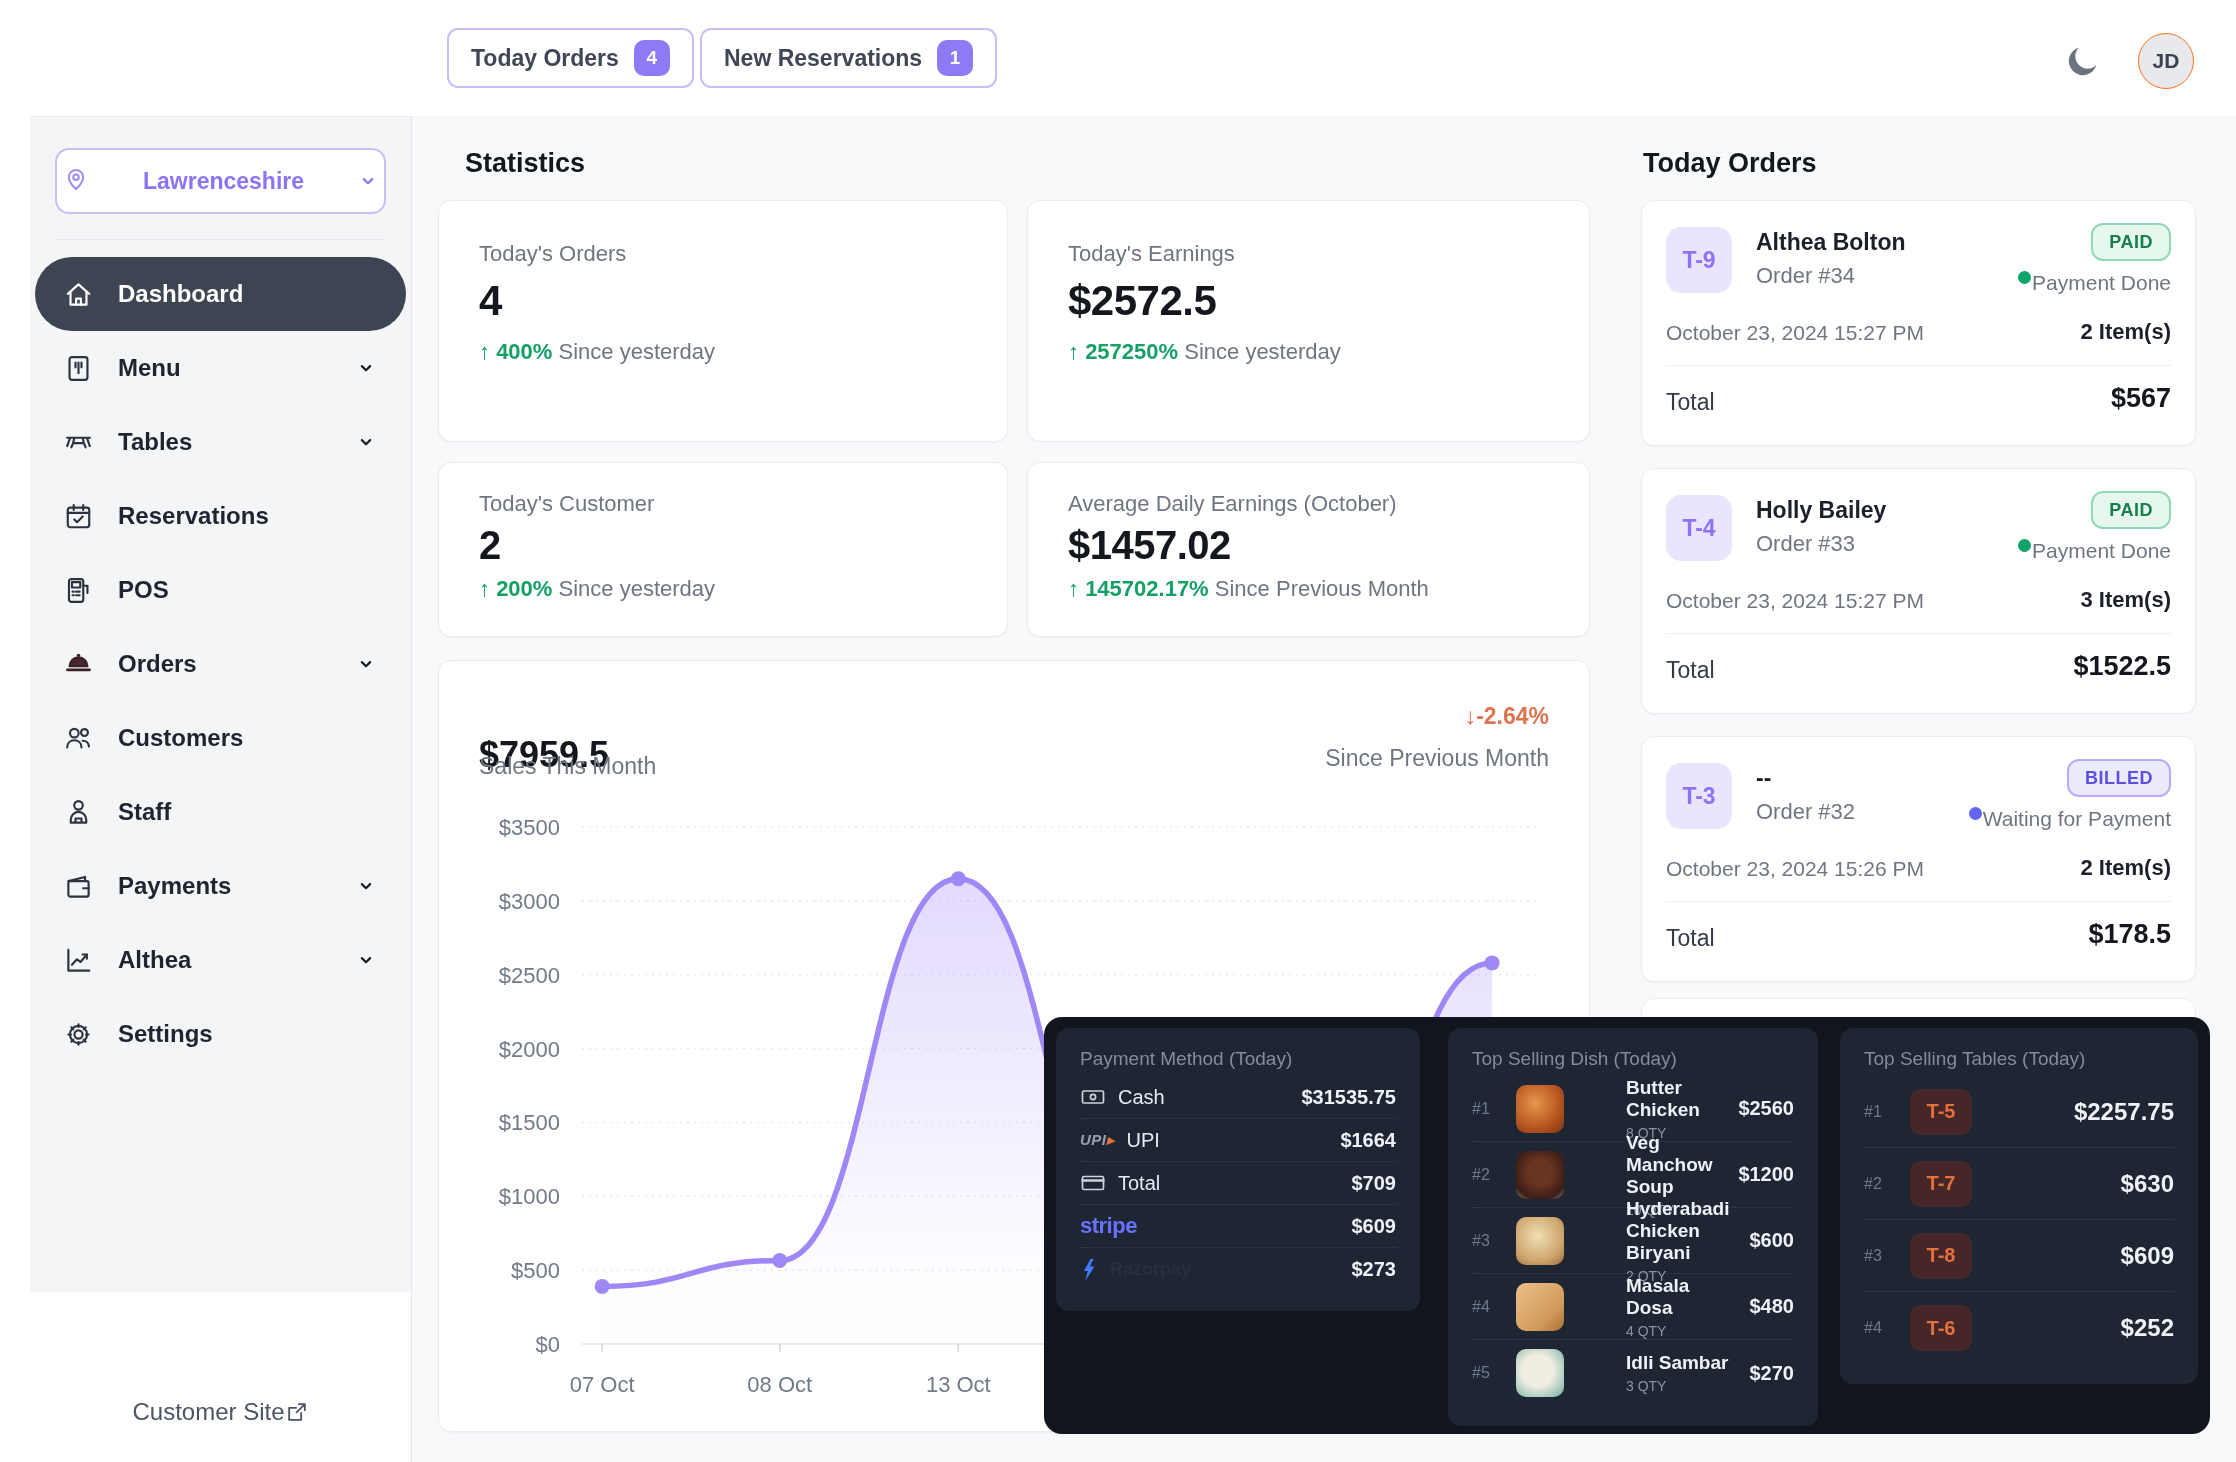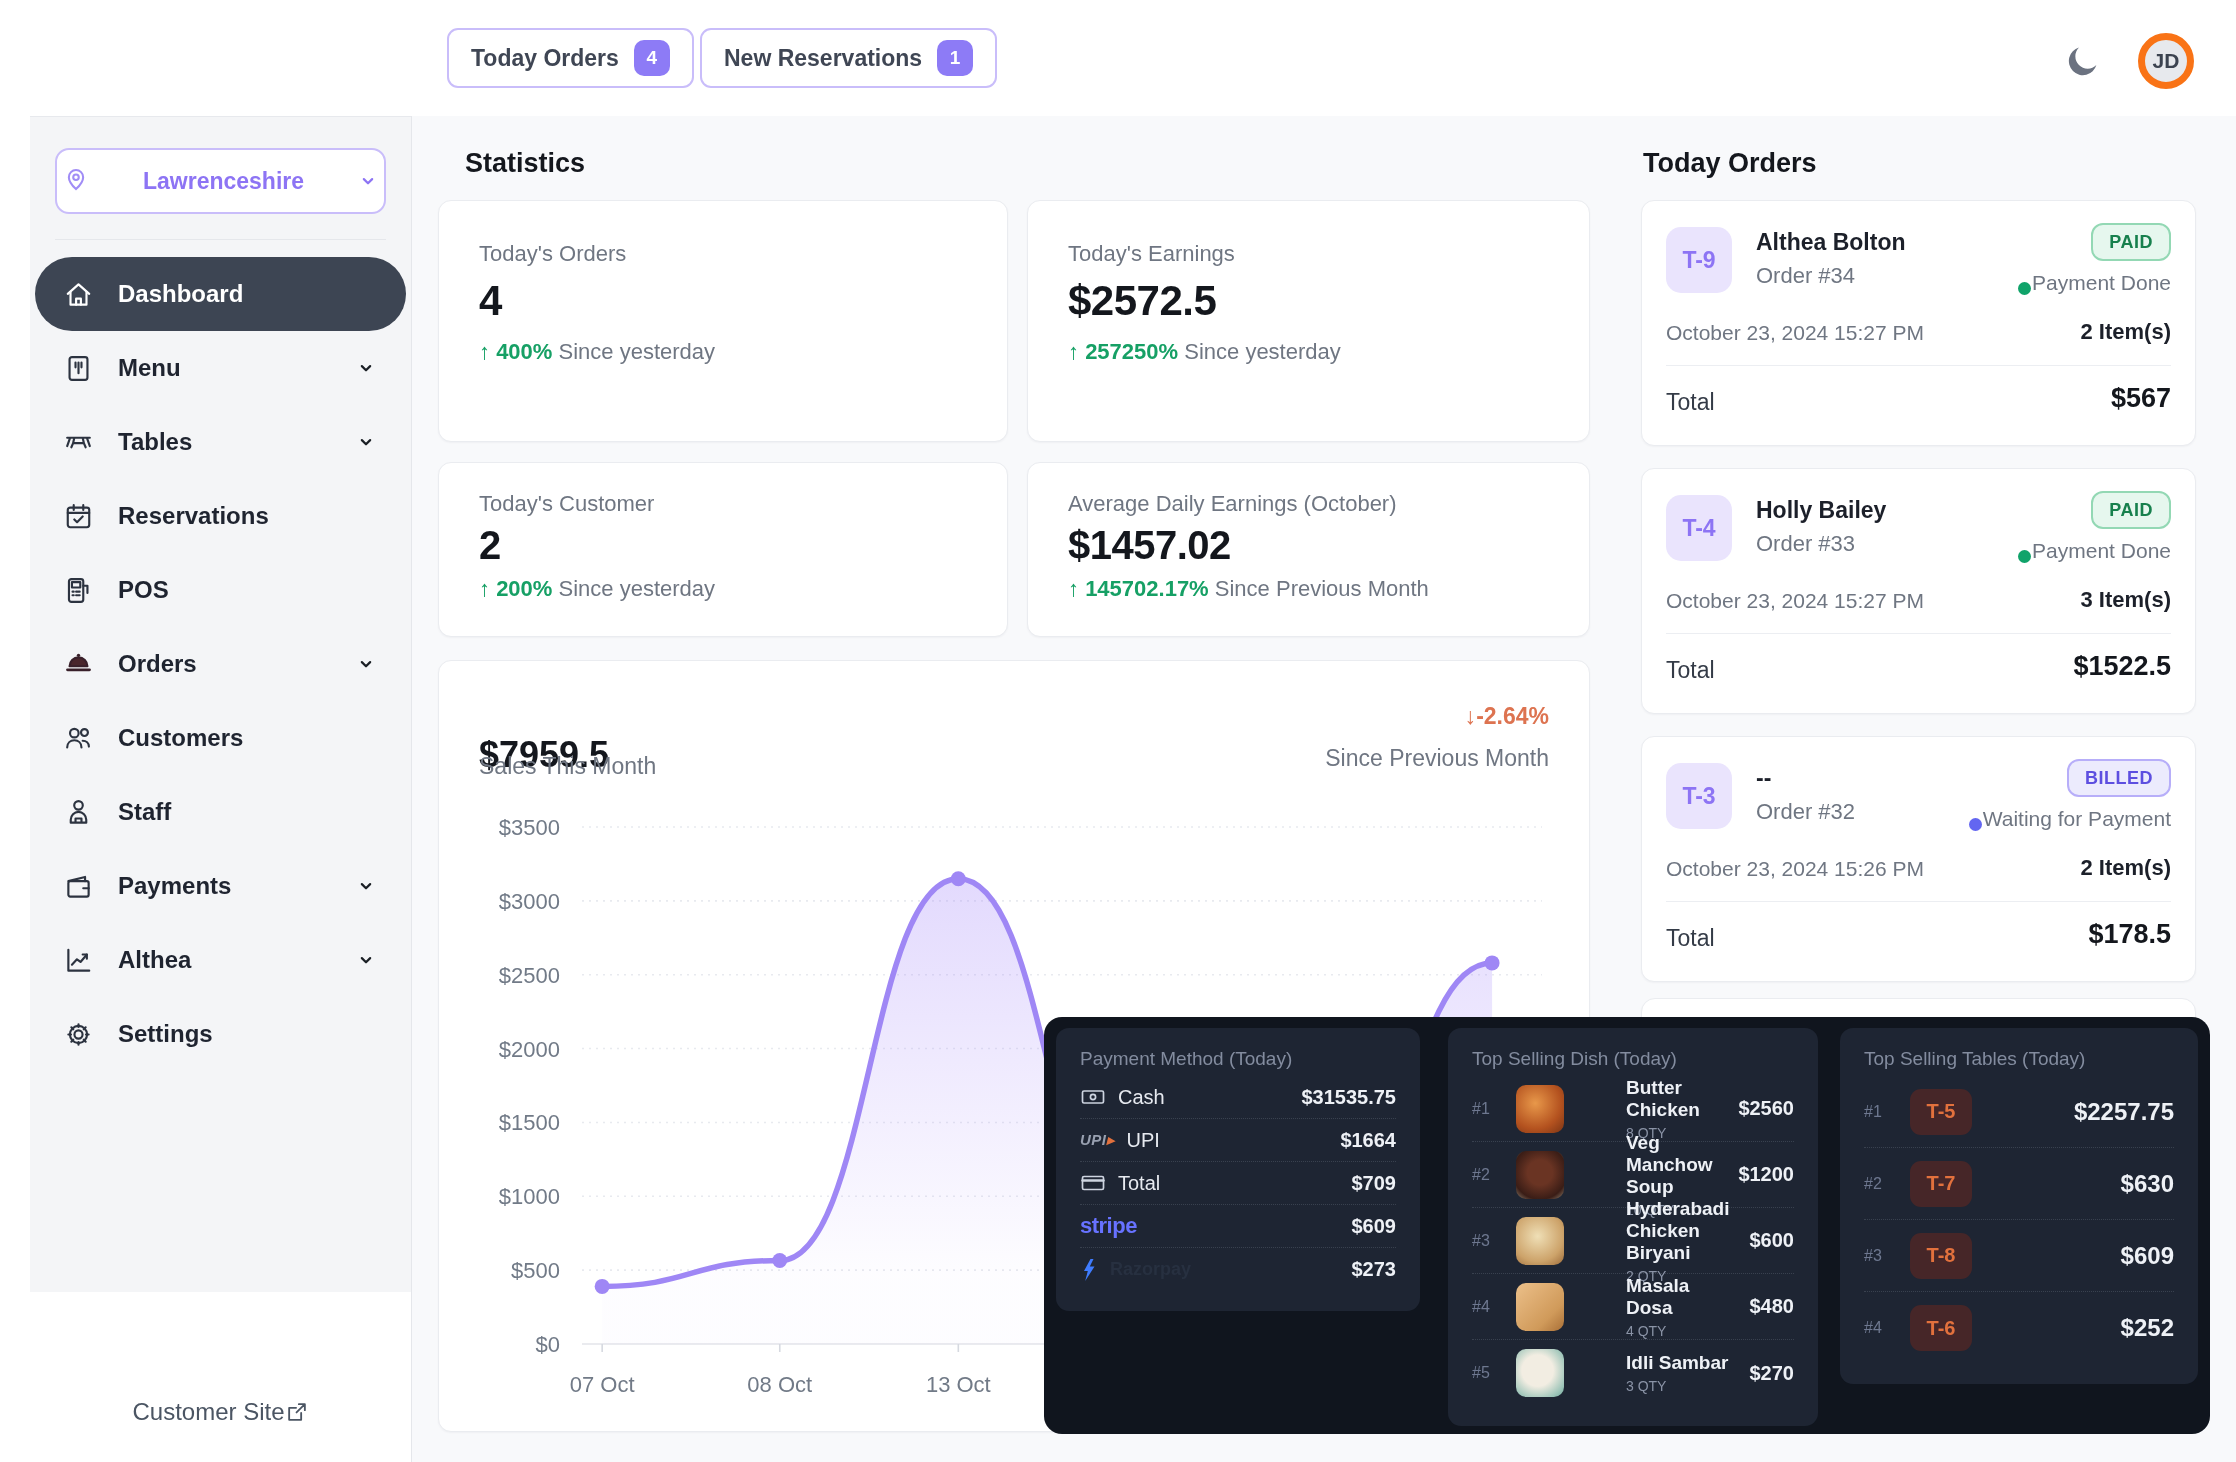--- a/index.html
+++ b/index.html
@@ -8,21 +8,21 @@
 
   
   .topbar { position:absolute; left:0; top:0; width:2236px; height:115px; background:#ffffff; }
   .top-btn { position:absolute; top:28px; height:60px; display:flex; align-items:center; gap:15px;
              background:#fff; border:2px solid #c9bdfa; border-radius:11px; padding:0 22px;
              font-size:23px; font-weight:600; color:#3f4654; cursor:pointer; }
   .top-btn .badge { min-width:36px; height:36px; border-radius:10px; background:#8d7bf6; color:#fff;
              font-size:19px; font-weight:700; display:flex; align-items:center; justify-content:center; padding:0 8px; }
   .moon { position:absolute; top:40px; left:2060px; width:44px; height:44px; cursor:pointer; }
   .avatar { position:absolute; top:33px; left:2138px; width:56px; height:56px; border-radius:50%;
-            background:#e7e9ed; border:7px solid #f97316; color:#3c4350; font-weight:700; font-size:21px;
+            background:#e7e9ed; border:1px solid #f97316; color:#3c4350; font-weight:700; font-size:21px;
             display:flex; align-items:center; justify-content:center; cursor:pointer; }
 
   
   .sidebar { position:absolute; left:30px; top:116px; width:381px; height:1176px; background:#f4f5f7;
              border-top:1px solid #e7e9ed; }
   .v-divider { position:absolute; left:411px; top:116px; width:1px; height:1346px; background:#e5e7eb; }
   .loc-pill { position:absolute; left:25px; top:31px; width:331px; height:66px; background:#fff;
               border:2px solid #c9bdfa; border-radius:14px; display:flex; align-items:center; cursor:pointer; padding:0 4px; }
   .loc-pill .loc-label { flex:1; text-align:center; color:#8d74f4; font-size:23px; font-weight:700; }
   .side-sep { position:absolute; left:25px; top:122px; width:331px; height:1px; background:#e5e7eb; }
@@ -68,21 +68,21 @@
   .order-card { left:1641px; width:555px; height:246px; }
   .t-chip { position:absolute; left:24px; top:26px; width:66px; height:66px; border-radius:15px;
             background:#eae4fd; color:#8d74f4; font-weight:700; font-size:23px;
             display:flex; align-items:center; justify-content:center; }
   .o-name { position:absolute; left:114px; top:28px; font-size:23px; font-weight:700; color:#1c202a; }
   .o-num  { position:absolute; left:114px; top:62px; font-size:22px; color:#6f7682; }
   .o-badge { position:absolute; right:24px; top:22px; height:38px; padding:0 16px; border-radius:12px;
              font-size:18px; font-weight:700; display:flex; align-items:center; letter-spacing:.5px;}
   .o-badge.paid { background:#e6f7ee; border:2px solid #93d8b4; color:#17804d; }
   .o-badge.billed { background:#ecebfd; border:2px solid #b7aef9; color:#5d4fe0; }
-  .o-paystate { position:absolute; right:24px; top:70px; font-size:21px; color:#6f7682; display:flex; align-items:flex-end; gap:1px;}
+  .o-paystate { position:absolute; right:24px; top:70px; font-size:21px; color:#6f7682; display:flex; align-items:flex-start; gap:1px;}
   .o-paystate .pdot { width:13px; height:13px; border-radius:50%; }
   .pdot.done { background:#10a36a; } .pdot.wait { background:#6366f1; }
   .o-date { position:absolute; left:24px; top:120px; font-size:21px; color:#6f7682; }
   .o-items { position:absolute; right:24px; top:118px; font-size:22px; font-weight:700; color:#1c202a; }
   .o-div { position:absolute; left:24px; right:24px; top:164px; height:1px; background:#eceef2; }
   .o-total-l { position:absolute; left:24px; top:188px; font-size:23px; color:#343b47; }
   .o-total-v { position:absolute; right:24px; top:182px; font-size:27px; font-weight:800; color:#14171d; }
   .order-sliver { left:1641px; top:998px; width:555px; height:40px; border-radius:14px; }
 
   

